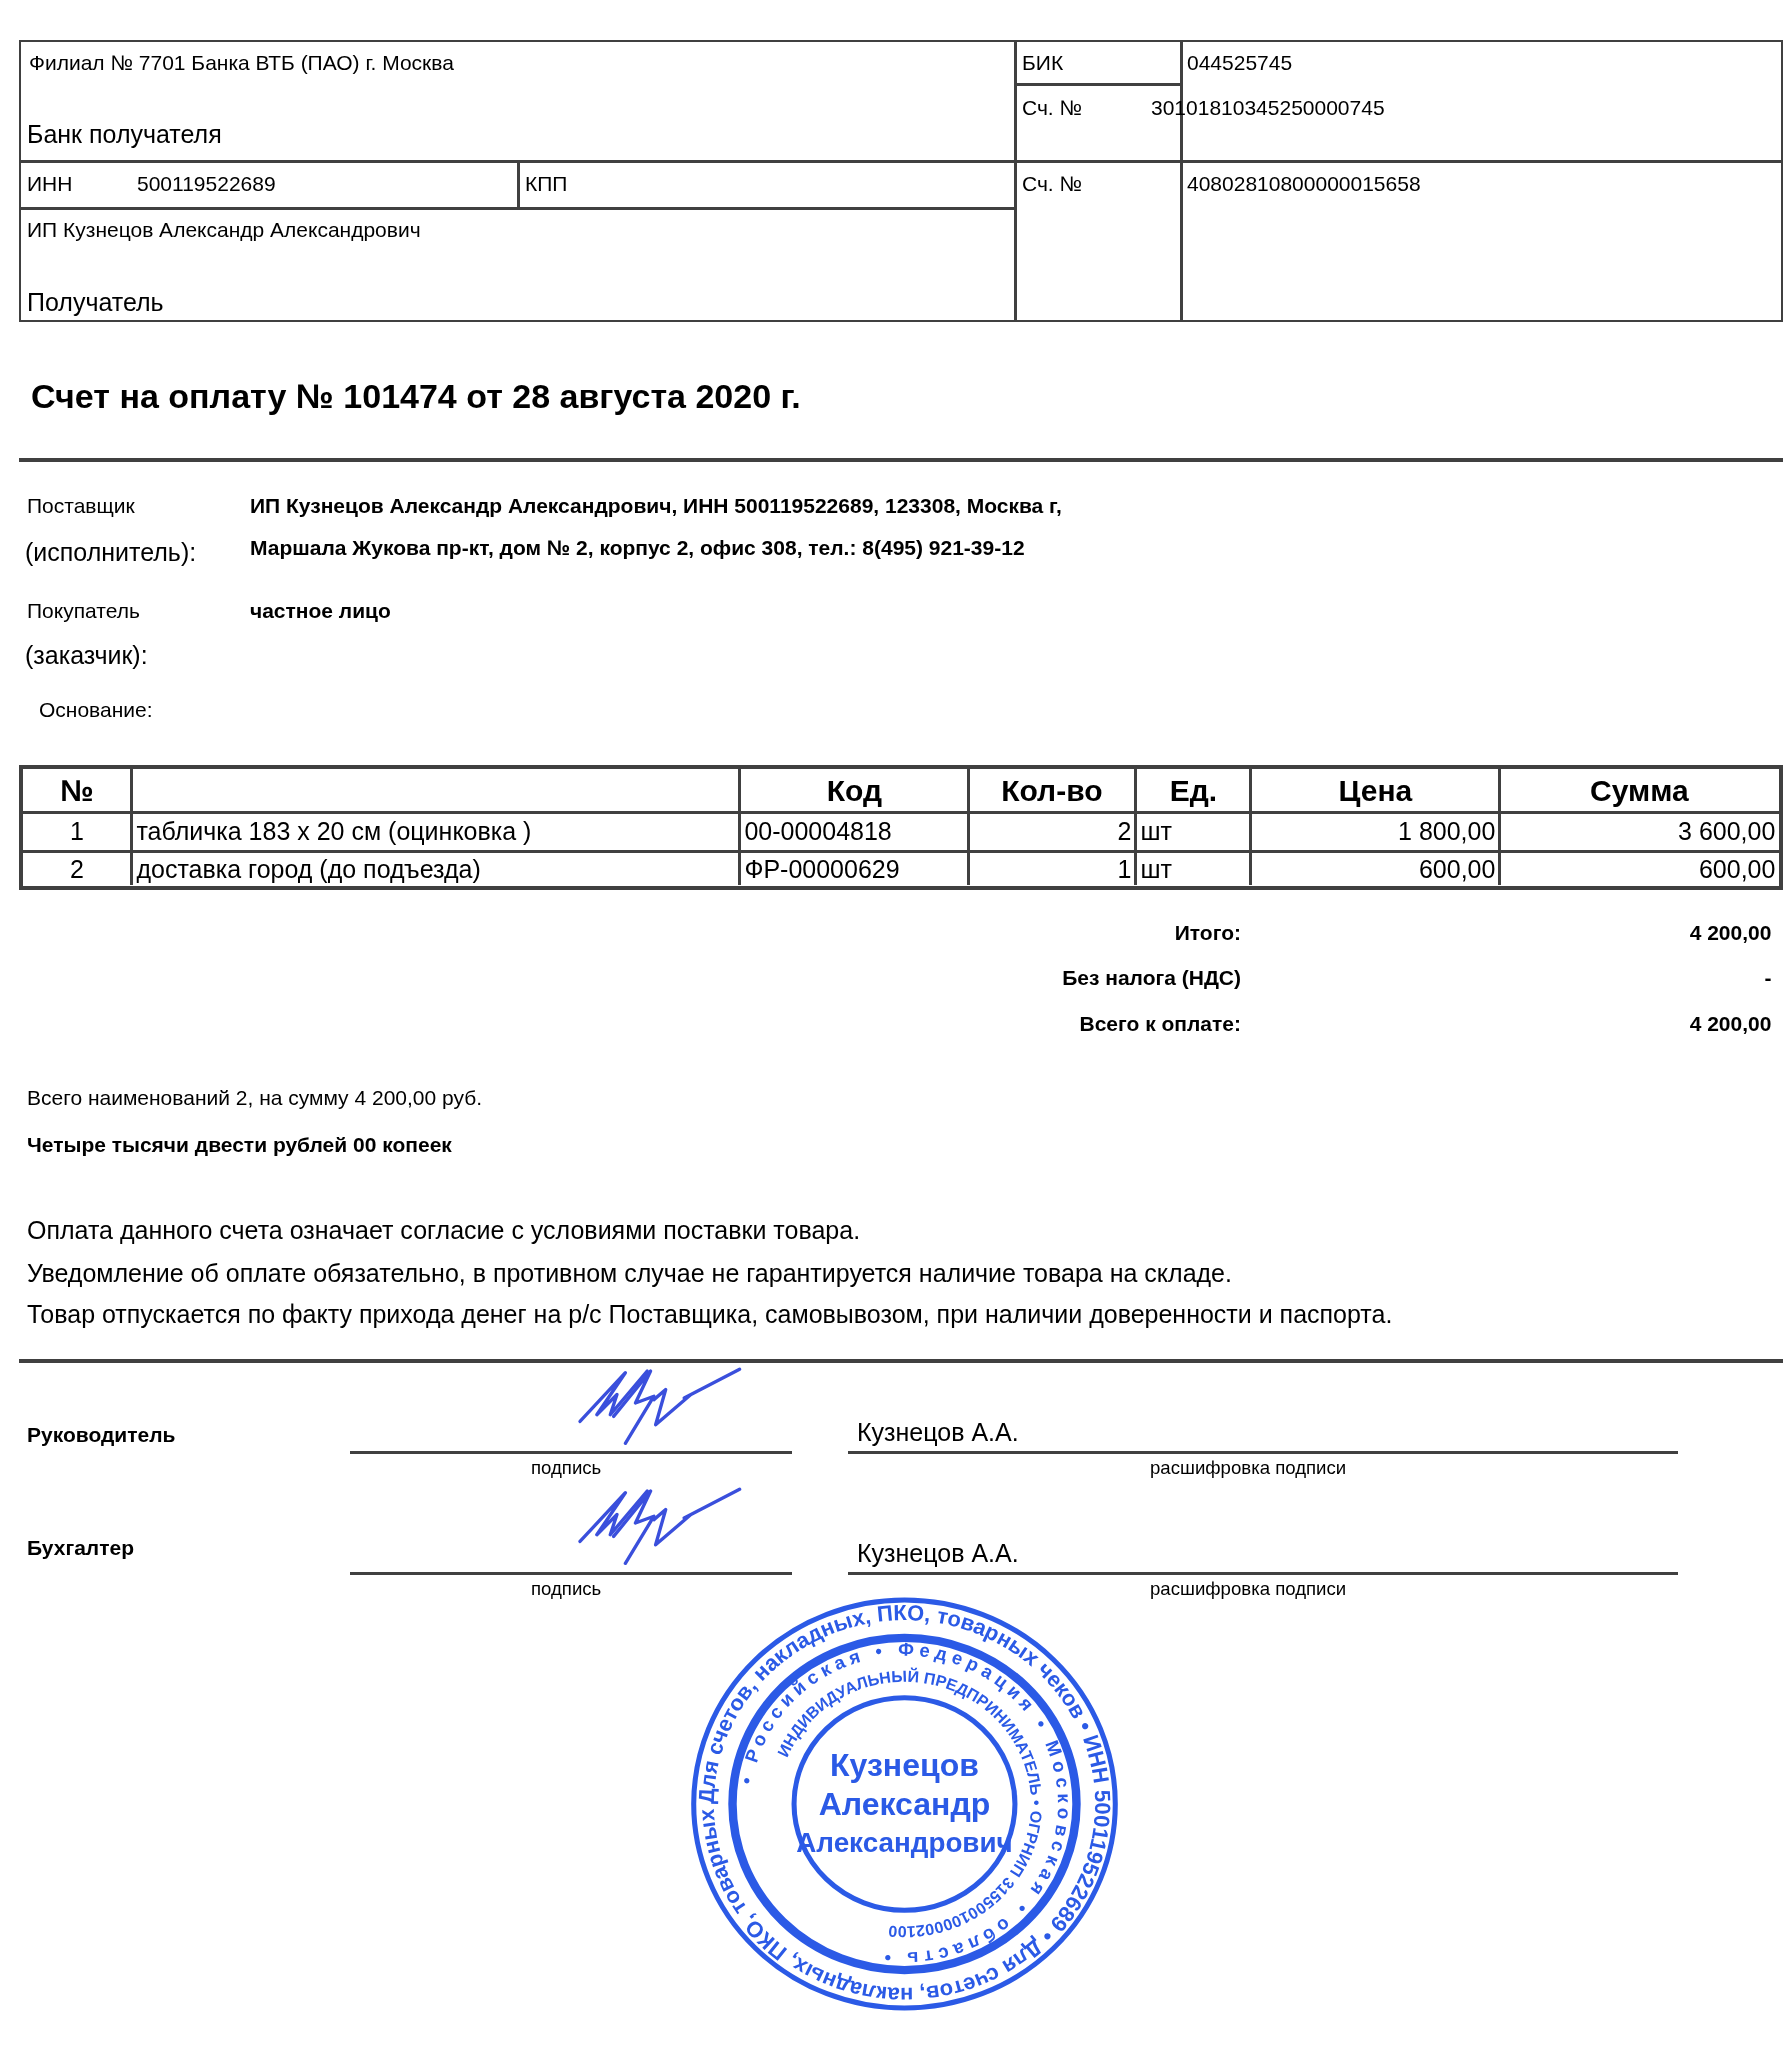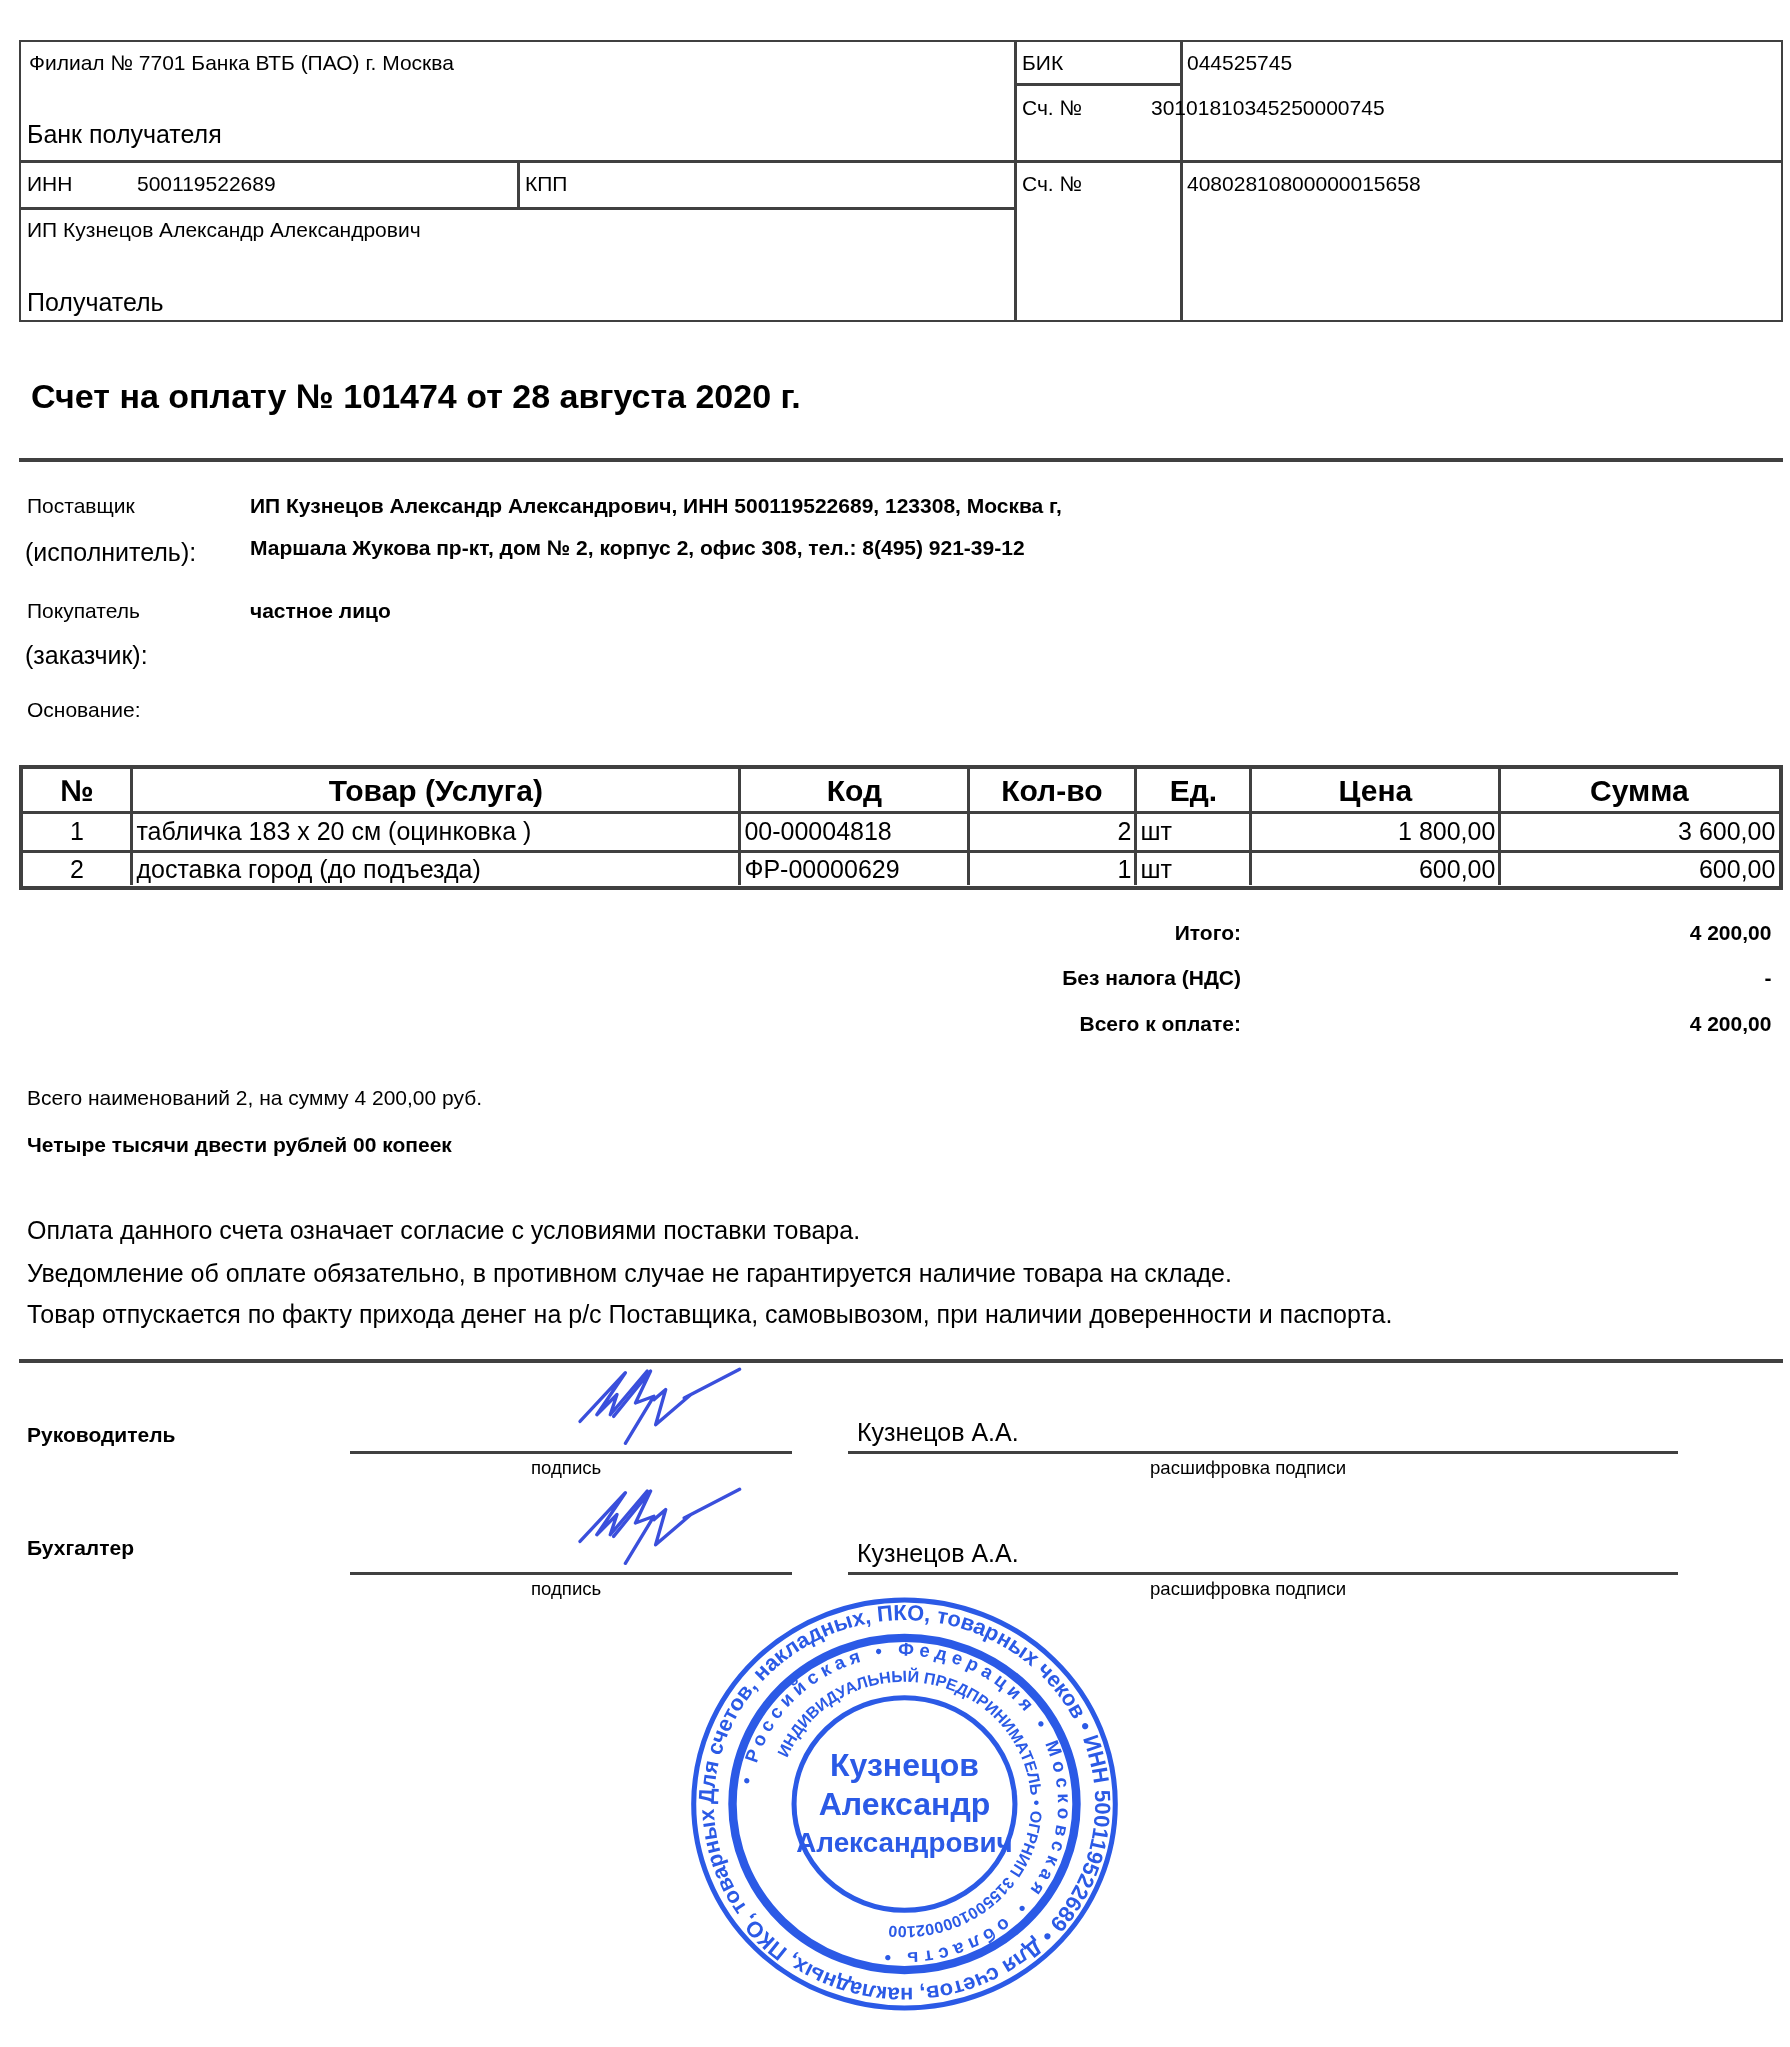--- a/index.html
+++ b/index.html
@@ -59,35 +59,34 @@
 <div class="abs title">Счет на оплату № 101474 от 28 августа 2020 г.</div>
 <div class="line" style="left:19.4px; top:458px; width:1764px; height:4.2px;"></div>
 
 <div class="abs t36" style="left:27px; top:489px;">Поставщик</div>
 <div class="abs t30" style="left:25px; top:538px;">(исполнитель):</div>
 <div class="abs t36 bold" style="left:250px; top:489px;">ИП Кузнецов Александр Александрович,  ИНН 500119522689,  123308, Москва г,</div>
 <div class="abs t36 bold" style="left:250px; top:531px;">Маршала Жукова пр-кт, дом № 2, корпус 2, офис 308,  тел.: 8(495) 921-39-12</div>
 <div class="abs t36" style="left:27px; top:594px;">Покупатель</div>
 <div class="abs t30" style="left:25px; top:641px;">(заказчик):</div>
 <div class="abs t36 bold" style="left:250px; top:594px;">частное лицо</div>
-<div class="abs t36" style="left:27px; top:693px;">Основание:</div>
+<div class="abs t36" style="left:39px; top:693px;">Основание:</div>
 
 <div class="items">
 
   <div class="line" style="left:107px; top:0; width:2.5px; height:116px;"></div>
   <div class="line" style="left:715px; top:0; width:2.5px; height:116px;"></div>
   <div class="line" style="left:944px; top:0; width:2.5px; height:116px;"></div>
   <div class="line" style="left:1111px; top:0; width:2.5px; height:116px;"></div>
   <div class="line" style="left:1226px; top:0; width:2.5px; height:116px;"></div>
   <div class="line" style="left:1475px; top:0; width:2.5px; height:116px;"></div>
   <div class="line" style="left:0; top:42px; width:1756px; height:2.5px;"></div>
   <div class="line" style="left:0; top:81px; width:1756px; height:2.5px;"></div>
 
   <div class="cell th" style="left:0; top:3.4px; width:107px;">№</div>
-  <div class="cell th" style="left:110px; top:3.4px; width:605px;">Товар (Услуга)</div>
   <div class="cell th" style="left:718px; top:3.4px; width:226px;">Код</div>
   <div class="cell th" style="left:946px; top:3.4px; width:165px;">Кол-во</div>
   <div class="cell th" style="left:1114px; top:3.4px; width:112px;">Ед.</div>
   <div class="cell th" style="left:1229px; top:3.4px; width:246px;">Цена</div>
   <div class="cell th" style="left:1477px; top:3.4px; width:278px;">Сумма</div>
 
   <div>
     <div class="cell td" style="left:0; top:47px; width:107px; text-align:center;">1</div>
     <div class="cell td" style="left:113px; top:47px; width:599px;">табличка 183 х 20 см (оцинковка )</div>
     <div class="cell td" style="left:721px; top:47px; width:221px;">00-00004818</div>

